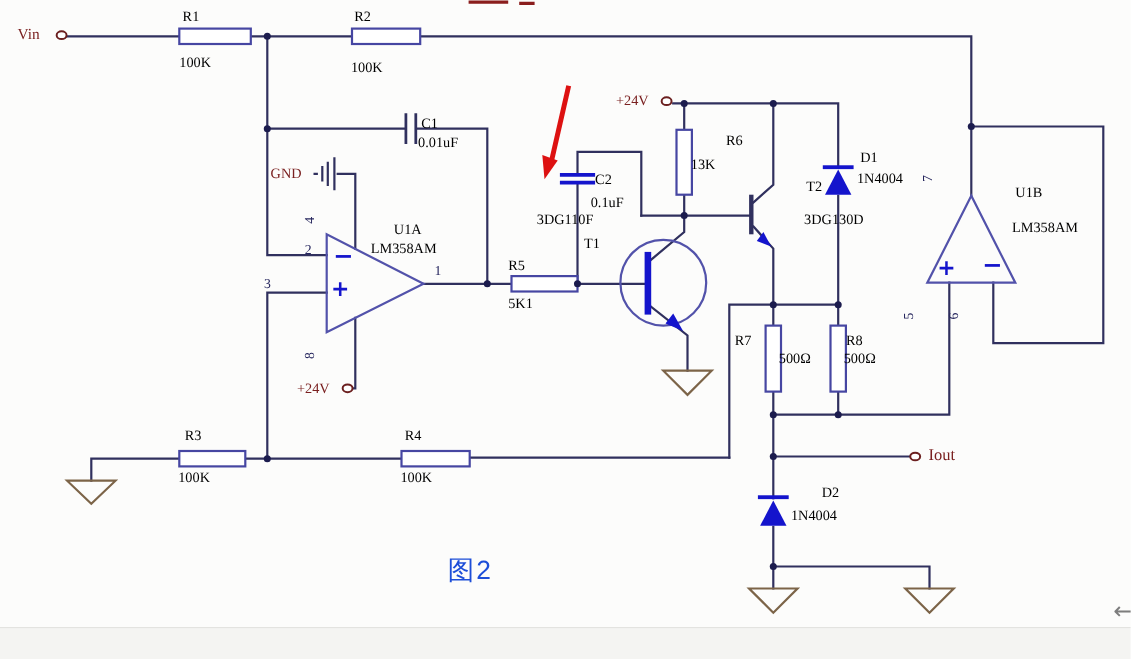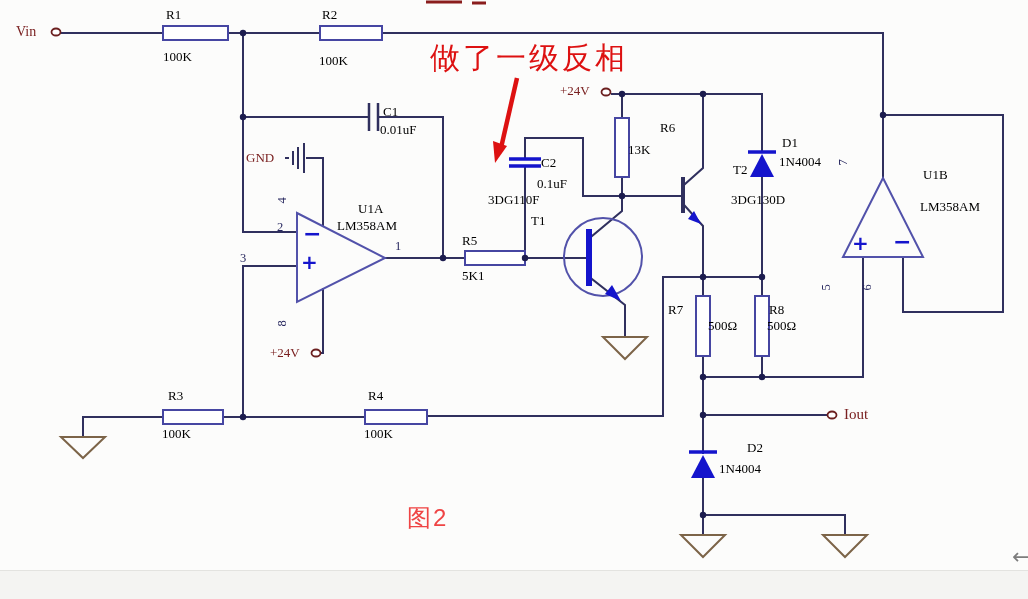--- a/index.html
+++ b/index.html
@@ -19,21 +19,21 @@
   .redshaft{stroke:#dd1111;stroke-width:4.5;fill:none;}
   .redfill{fill:#dd1111;stroke:none;}
   .frag{stroke:#8a1d1d;stroke-width:3;fill:none;}
   .lbl{position:absolute;white-space:nowrap;color:#000000;font-size:13px;line-height:1;}
   .net{color:#7a2020;}
   .pin{font-size:12.5px;color:#26265e;}
   .rot{transform:rotate(-90deg);transform-origin:center;}
   .sign{color:#1414cc;font-weight:bold;font-family:"DejaVu Sans",sans-serif;}
   .anno{position:absolute;left:430px;top:38px;color:#dd1111;font-size:30px;
         letter-spacing:3px;font-family:sans-serif;}
-  .figcap{position:absolute;left:407px;top:502px;color:#ef4444;font-size:24px;
+  .figcap{position:absolute;left:407px;top:502px;color:#1d4ed8;font-size:24px;
           font-family:sans-serif;letter-spacing:2px;}
   #bottombar{position:absolute;left:0;top:570px;width:1028px;height:29px;
              background:#f4f4f2;border-top:1px solid #e3e3e0;}
   #backarrow{position:absolute;left:1012px;top:544px;color:#7d7d7d;font-size:22px;
              font-family:"DejaVu Sans",sans-serif;}
 </style>
 </head>
 <body>
 
 <div id="stage">
@@ -235,18 +235,17 @@
   <div class="lbl pin rot" style="left:279px;top:194px">4</div>
   <div class="lbl pin rot" style="left:279px;top:317px">8</div>
   <div class="lbl sign" style="left:303px;top:223px;font-size:22px">−</div>
   <div class="lbl sign" style="left:301px;top:252px;font-size:20px">+</div>
   <div class="lbl pin rot" style="left:840px;top:156px">7</div>
   <div class="lbl pin rot" style="left:823px;top:281px">5</div>
   <div class="lbl pin rot" style="left:864px;top:281px">6</div>
   <div class="lbl sign" style="left:852px;top:233px;font-size:20px">+</div>
   <div class="lbl sign" style="left:893px;top:231px;font-size:22px">−</div>
 
-  <div class="anno">做了一级反相</div>
   <div class="figcap">图2</div>
 
   <div id="backarrow">←</div>
   <div id="bottombar"></div>
 </div>
 
 </body></html>

